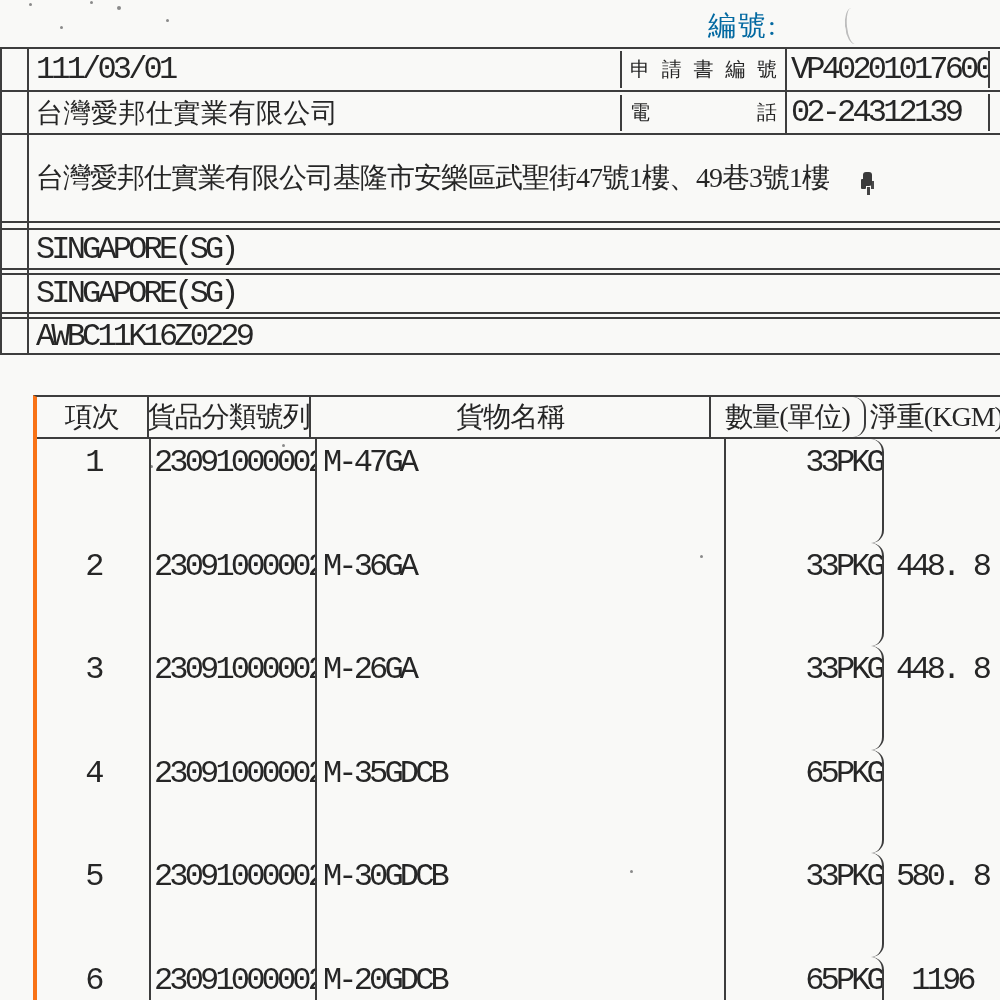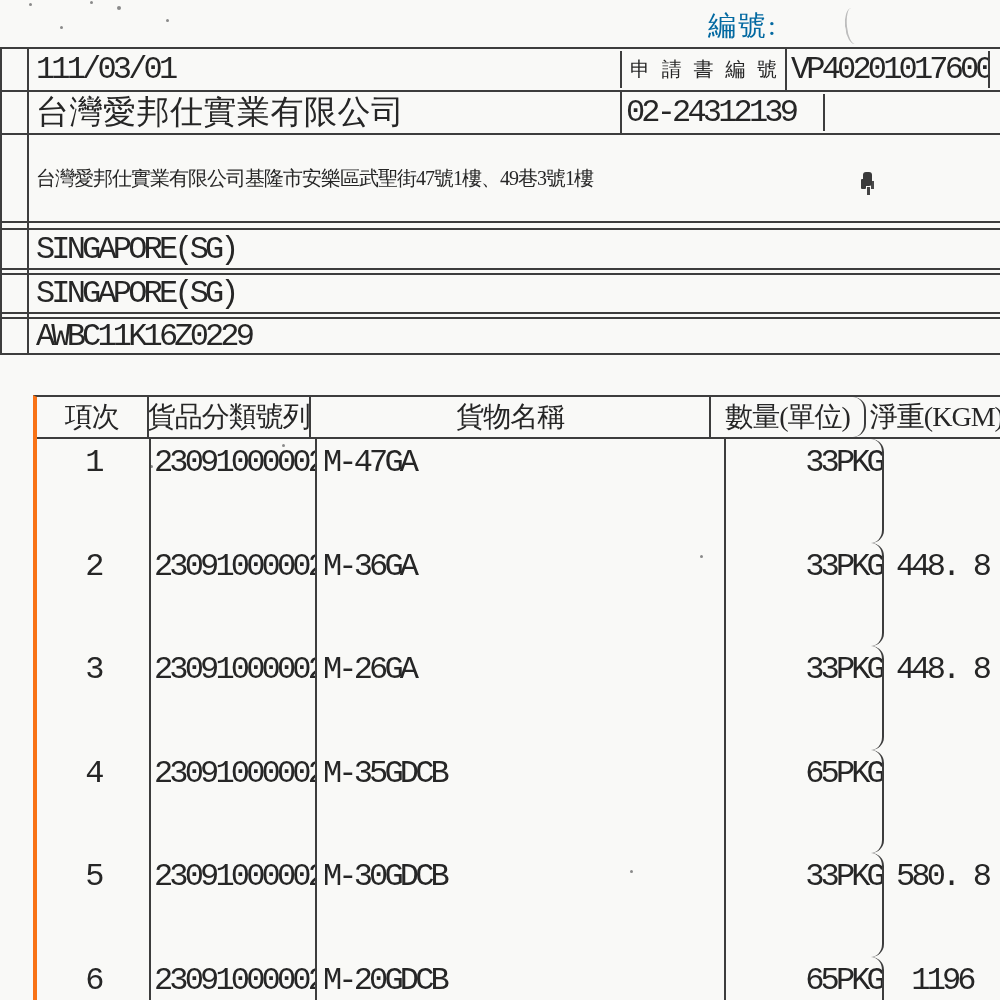--- a/index.html
+++ b/index.html
@@ -33,22 +33,22 @@
   .r6 { height: 38px; border-top: 2px solid #3d3d3d; }
   .gap5 { height: 5px; } .gap3 { height: 3px; }
 
   .ucell { display: flex; align-items: center; overflow: hidden; }
   .u-wide  { width: 593px; border-right: 2px solid #3d3d3d; padding-left: 7px; }
   .u-label { width: 165px; border-right: 2px solid #3d3d3d; font-size: 20px; padding: 0 8px; display: block; line-height: 41px; text-align: justify; text-align-last: justify; }
   .u-val   { width: 203px; border-right: 2px solid #3d3d3d; padding-left: 4px; }
   .u-full  { flex: 1 1 auto; padding-left: 7px; }
 
   .fs-mono32 { font-size: 32px; }
-  .fs-cjk29  { font-size: 33px; letter-spacing: 0.5px; }
-  .fs-cjk28  { font-size: 20px; letter-spacing: -1px; }
+  .fs-cjk29  { font-size: 27px; letter-spacing: 0.5px; }
+  .fs-cjk28  { font-size: 28px; letter-spacing: -1px; }
 
   
   .vline { position: absolute; width: 2px; background: #3d3d3d; }
   .vl-edge   { left: 0;  top: 49px; height: 306px; }
   .vl-sliver { left: 27px; top: 49px; height: 306px; }
 
   
   .goods {
     position: absolute; left: 33px; top: 355px;
     width: 967px; height: 645px;
@@ -109,20 +109,21 @@
   <div class="vline vl-sliver"></div>
 
   <div class="upper">
     <div class="urow r1">
       <div class="ucell u-wide mono fs-mono32">111/03/01</div>
       <div class="ucell u-label cjk">申請書編號</div>
       <div class="ucell u-val mono fs-mono32">VP402010176000</div>
     </div>
     <div class="urow r2">
       <div class="ucell u-wide cjk fs-cjk29">台灣愛邦仕實業有限公司</div>
+      <div class="ucell u-label cjk">電話</div>
       <div class="ucell u-val mono fs-mono32">02-24312139</div>
     </div>
     <div class="urow r3">
       <div class="ucell u-full cjk fs-cjk28">台灣愛邦仕實業有限公司基隆市安樂區武聖街47號1樓、49巷3號1樓</div>
     </div>
     <div class="gap5"></div>
     <div class="urow r4">
       <div class="ucell u-full mono fs-mono32">SINGAPORE(SG)</div>
     </div>
     <div class="gap3"></div>

